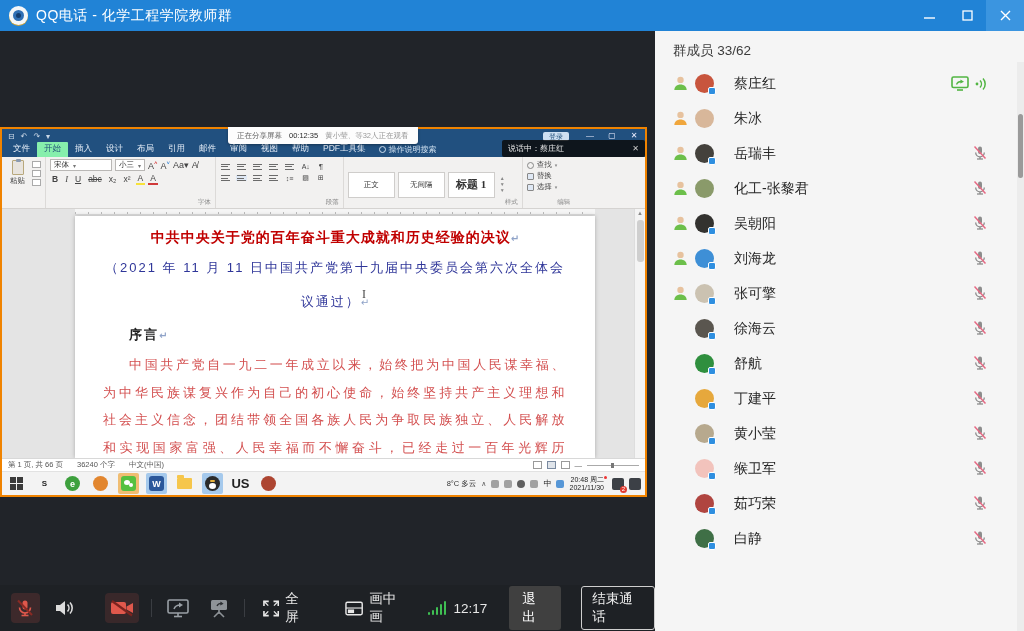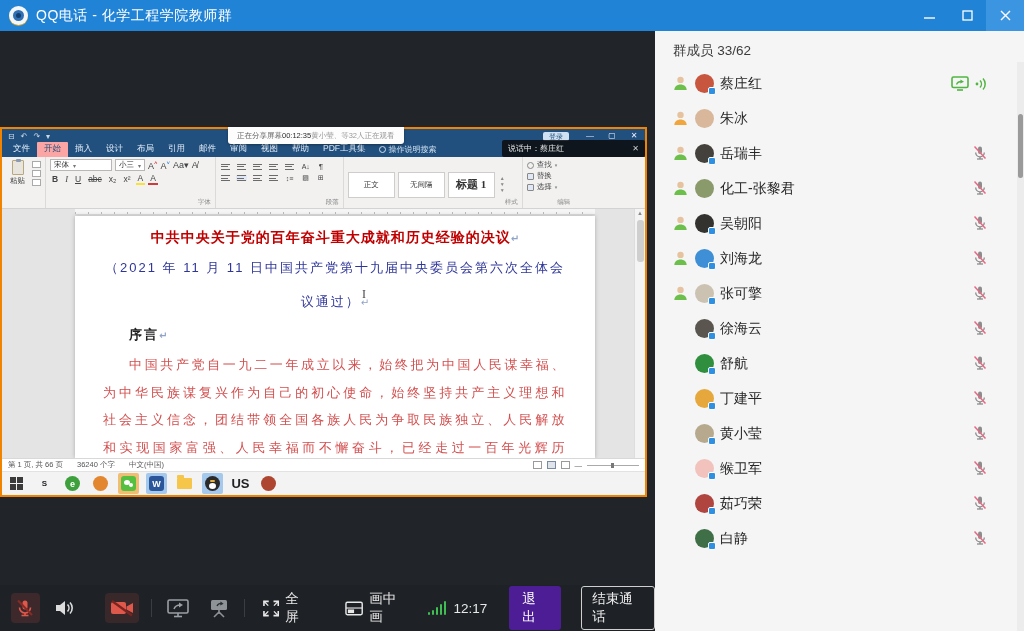--- a/index.html
+++ b/index.html
@@ -17,42 +17,42 @@
   .wc.close{background:#3b95e0;}
   .wc svg{display:block;}
 
   
   .members-panel{position:absolute;top:31px;left:655px;right:0;bottom:0;background:#f5f5f5;overflow:hidden;}
   .panel-header{padding:11px 0 0 18px;height:35px;font-size:13.5px;color:#3c3c3c;}
   .member-row{height:35px;display:flex;align-items:center;padding:0 36px 0 17px;}
   .person-icon{width:17px;height:17px;flex:0 0 17px;}
   .avatar{position:relative;width:19px;height:19px;border-radius:50%;margin-left:6px;flex:0 0 19px;}
   .avatar .badge{position:absolute;right:-2px;bottom:-2px;width:8px;height:8px;border-radius:2px;background:#2f8fe0;border:1px solid #fff;}
-  .member-name{margin-left:6px;font-size:14px;color:#262626;white-space:nowrap;}
+  .member-name{margin-left:20px;font-size:14px;color:#262626;white-space:nowrap;}
   .row-right{margin-left:auto;display:flex;align-items:center;gap:5px;}
   .panel-scrollbar{position:absolute;top:31px;right:0;width:7px;bottom:0;background:#ececec;}
   .panel-scrollbar .thumb{position:absolute;top:52px;left:1px;width:5px;height:64px;border-radius:3px;background:#9a9a9a;}
 
   
   .stage{position:absolute;top:31px;left:0;width:655px;bottom:0;background:#212429;}
 
   
   .shared{position:absolute;left:0;top:96px;width:647px;height:370px;border:2px solid #f08300;background:#e4e4e4;}
 
   
   .word-titlebar{height:14px;background:#21507f;display:flex;align-items:center;color:#dce6f2;font-size:8px;}
   .qat{display:flex;gap:6px;margin-left:6px;align-items:center;}
   .qat span{opacity:.9;}
   .word-tb-right{margin-left:auto;display:flex;align-items:center;gap:0;}
   .login-btn{background:#cfe0f2;color:#1f4e79;font-size:7px;padding:0 6px;border-radius:2px;line-height:9px;margin-right:10px;}
   .wwc{width:22px;text-align:center;color:#eef;font-size:8px;line-height:14px;}
   
   .word-tabs{height:14px;background:#21507f;display:flex;align-items:flex-end;padding-left:4px;}
   .wtab{font-size:8.5px;color:#e6eef8;padding:1px 7px 2px;white-space:nowrap;}
-  .wtab.active{background:#fca5a5;color:#1f4e79;border-radius:1px 1px 0 0;}
+  .wtab.active{background:#86efac;color:#1f4e79;border-radius:1px 1px 0 0;}
   .tellme{display:flex;align-items:center;gap:3px;color:#cfe0f0;font-size:8px;margin-left:6px;padding-bottom:2px;}
   .bulb{width:7px;height:7px;border-radius:50%;border:1px solid #cfe0f0;}
   
   .ribbon{height:52px;background:#f2f1f0;display:flex;border-bottom:1px solid #d5d3d1;}
   .rgroup{display:flex;flex-direction:row;padding:2px 4px 0;border-right:1px solid #dcdad8;}
   .rgroup .glabel{margin-top:auto;text-align:center;font-size:6.5px;color:#8a8a8a;padding-bottom:1px;}
   .paste-btn{display:flex;flex-direction:column;align-items:center;font-size:7.5px;color:#444;gap:1px;padding:1px 4px;}
   .clip{width:12px;height:15px;background:#e8e4de;border:1px solid #b8a87c;border-radius:1px;position:relative;}
   .clip:before{content:"";position:absolute;left:3px;top:-2px;width:5px;height:3px;background:#8a9ab0;border-radius:1px;}
   .mini-col{display:flex;flex-direction:column;gap:2px;margin-left:3px;padding-top:2px;}
@@ -122,21 +122,21 @@
   .tray-dot.blue{background:#2f7fd0;}
   .tray-dot.round{border-radius:50%;background:#3a3a3a;}
   .tray-caret{font-size:7px;color:#555;}
   .tray-cn{font-size:8px;color:#222;}
   .tb-clock{text-align:right;font-size:7px;line-height:8px;color:#222;position:relative;padding-right:3px;}
   .tb-clock .dot{position:absolute;right:0;top:0;width:3px;height:3px;border-radius:50%;background:#e33;}
   .tb-note{width:12px;height:12px;background:#3c4046;border-radius:2px;position:relative;}
   .tb-note .nb{position:absolute;right:-3px;bottom:-3px;background:#e23b30;color:#fff;font-size:6px;line-height:7px;padding:0 2px;border-radius:4px;}
 
   
-  .share-banner{position:absolute;left:226px;top:-2px;height:17px;background:#fdfdfd;border-radius:0 0 3px 3px;box-shadow:0 1px 3px rgba(0,0,0,.35);display:flex;align-items:center;padding:0 9px;font-size:7.5px;white-space:nowrap;}
+  .share-banner{position:absolute;left:226px;top:-2px;height:17px;background:#fdfdfd;border-radius:0 0 3px 3px;box-shadow:0 1px 3px rgba(0,0,0,.35);display:flex;align-items:center;gap:7px;padding:0 9px;font-size:7.5px;white-space:nowrap;}
   .share-banner .st{color:#666;}
   .share-banner .du{color:#2a2a2a;}
   .share-banner .vw{color:#999;}
   .speaking{position:absolute;left:500px;top:11px;width:143px;height:17px;background:rgba(10,10,10,.85);color:#e8e8e8;font-size:8px;display:flex;align-items:center;padding:0 6px;border-radius:2px;}
   .speaking .x{margin-left:auto;color:#ccc;font-size:8px;}
 
   
   .call-toolbar{position:absolute;left:0;bottom:0;width:655px;height:46px;background:#1e2125;display:flex;align-items:center;}
   .ct-ic{display:flex;align-items:center;justify-content:center;cursor:pointer;}
   .ct-bg{border-radius:4px;}
@@ -145,21 +145,21 @@
   .cam-bg{margin-left:28px;width:36px;height:30px;background:rgba(224,88,76,.14);}
   .ct-div{width:1px;height:18px;background:#3a3d42;margin-left:12px;}
   .mon{margin-left:12px;width:28px;}
   .pres{margin-left:14px;width:28px;}
   .ct-txtbtn{display:flex;align-items:center;gap:6px;color:#e8e8e8;font-size:13.5px;cursor:pointer;}
   .fs{margin-left:18px;}
   .pip{margin-left:34px;}
   .signal{margin-left:20px;display:flex;align-items:flex-end;gap:1.5px;height:14px;}
   .signal i{display:block;width:2.5px;background:#3fbf53;border-radius:1px;}
   .timer{margin-left:7px;color:#e8e8e8;font-size:13.5px;}
-  .exit-btn{margin-left:22px;background:#4c1d95;color:#fff;font-size:13.5px;padding:4px 13px;border-radius:3px;cursor:pointer;}
+  .exit-btn{margin-left:22px;background:#404040;color:#fff;font-size:13.5px;padding:4px 13px;border-radius:3px;cursor:pointer;}
   .end-btn{margin-left:20px;border:1px solid #cfcfcf;color:#f0f0f0;font-size:13.5px;padding:3px 10px;border-radius:3px;cursor:pointer;}
 </style>
 </head>
 <body>
 
 <div class="app">
 
   <div class="titlebar">
     <div class="qq-logo">
         <span class="lens"></span>
@@ -418,20 +418,39 @@
             <span class="tb-app" style="background: rgb(165, 201, 236);">
               <span class="qq-ic"></span>
             </span>
             <span class="tb-app">
               <span style="font-size: 13px;">US</span>
             </span>
             <span class="tb-app">
               <span class="shape-circle" style="background: rgb(173, 69, 49);"></span>
             </span>
           </div>
+        <div class="tb-tray">
+          <span>8°C 多云</span>
+          <span class="tray-caret">∧</span>
+          <span class="tray-dot"></span>
+          <span class="tray-dot"></span>
+          <span class="tray-dot round"></span>
+          <span class="tray-dot"></span>
+          <span class="tray-cn">中</span>
+          <span class="tray-dot blue"></span>
+          <span class="tb-clock">
+            <span class="dot"></span>
+            <span>20:48 周二</span><br>
+            <span>2021/11/30</span>
+          </span>
+          <span class="tb-note">
+              <span class="nb">2</span>
+            </span>
+          <span class="tb-note"></span>
+        </div>
       </div>
 
       <div class="share-banner">
         <span class="st">正在分享屏幕</span>
         <span class="du">00:12:35</span>
         <span class="vw">黄小莹、等32人正在观看</span>
       </div>
       <div class="speaking">
         <span>说话中：蔡庄红</span>
         <span class="x">✕</span>

